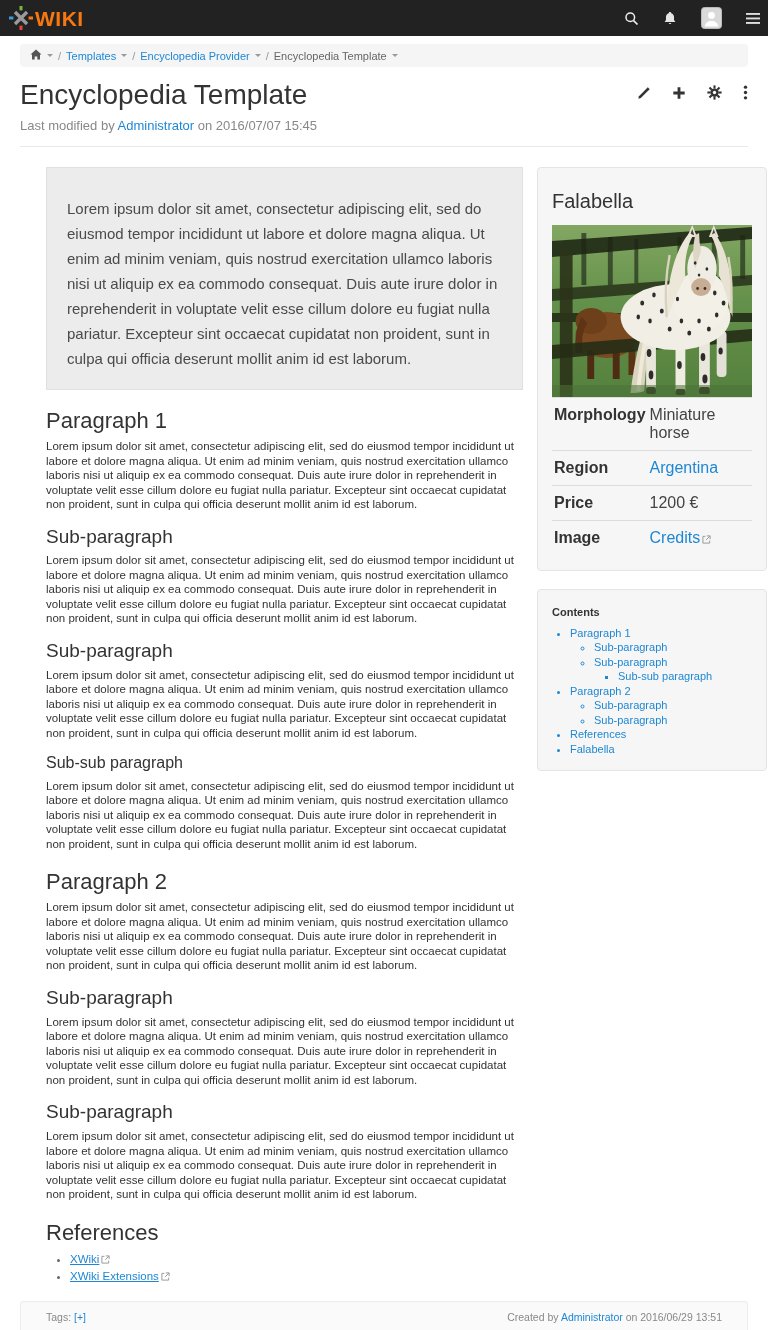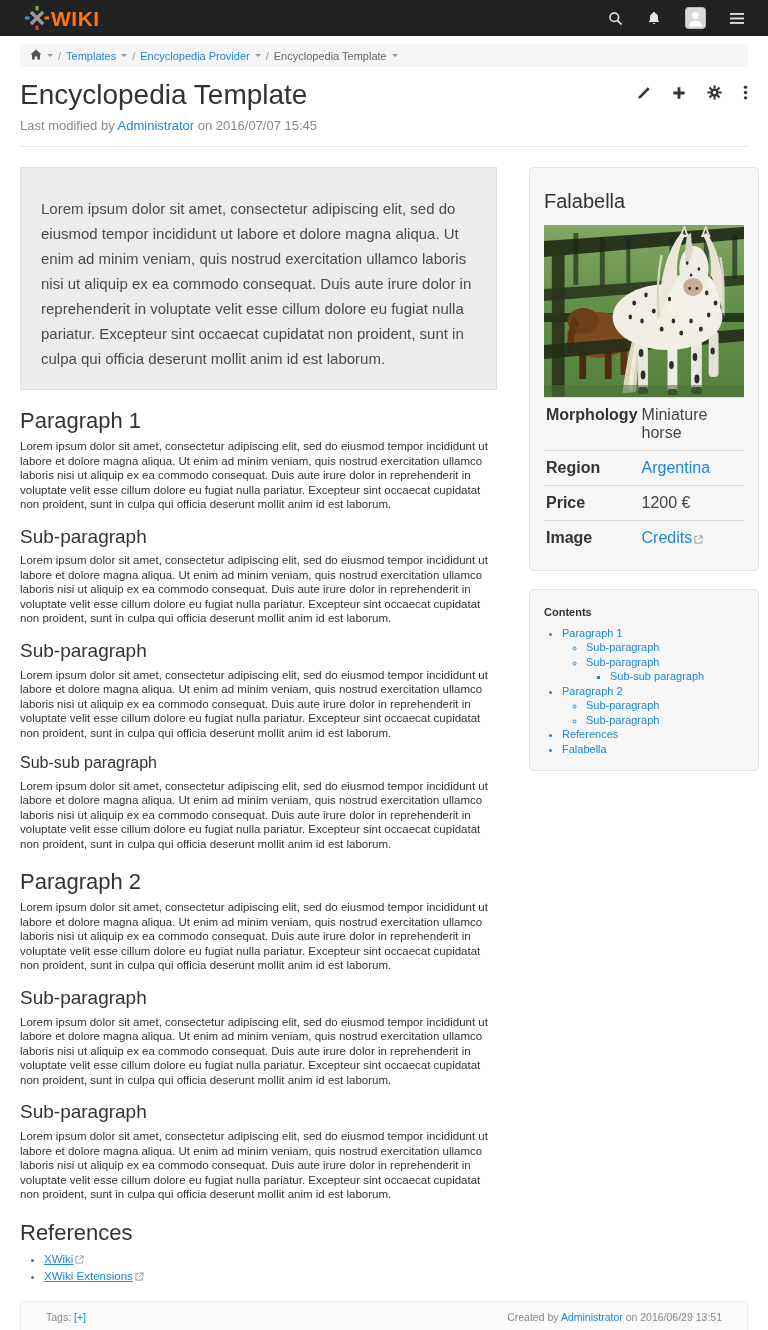--- a/index.html
+++ b/index.html
@@ -7,21 +7,21 @@
   body {
     width:768px; height:1330px;
     font-family:"Liberation Sans", sans-serif;
     background:#fff; color:#333;
     display:flex; flex-direction:column;
     overflow:hidden;
   }
   a { text-decoration:none; }
 
   
-  .navbar { height:36px; background:#222; display:flex; align-items:center; padding:0 24px; flex:0 0 auto; }
+  .navbar { height:36px; background:#222; display:flex; align-items:center; padding:0 8px; flex:0 0 auto; }
   .logo { display:flex; align-items:center; }
   .logo-x { margin-right:1px; }
   .logo-brand { color:#f8770f; font-size:21px; font-weight:bold; letter-spacing:.5px; line-height:1; }
   .nav-icons { margin-left:auto; display:flex; align-items:center; gap:24px; }
   .nav-btn { display:flex; align-items:center; justify-content:center; cursor:pointer; }
 
   
   .content { width:728px; margin:0 auto; flex:1 1 auto; }
 
   
@@ -35,21 +35,21 @@
   
   .title-row { display:flex; align-items:flex-start; margin-top:13px; }
   h1.page-title { font-size:28px; font-weight:400; color:#333; margin:0; line-height:1.1; }
   .title-actions { margin-left:auto; display:flex; gap:21px; padding-top:5px; }
   .action-btn { cursor:pointer; display:flex; align-items:center; }
   .byline { font-size:13px; color:#888; margin-top:7px; }
   .byline a { color:#1e87d5; }
   .divider { border:0; border-top:1px solid #e8e8e8; margin:13px 0 0; }
 
   
-  .columns { display:flex; gap:32px; margin-top:20px; }
+  .columns { display:flex; gap:14px; margin-top:20px;margin-left:26px; }
   .main-col { width:477px; flex:0 0 auto; }
   .side-col { width:230px; flex:0 0 auto; }
 
   
   .abstract { background:#ececec; border:1px solid #e0e0e0; padding:28px 20px 18px;
     font-size:15px; line-height:25px; color:#4a4a4a; }
 
   
   h2.sec { font-size:22px; font-weight:400; margin:18px 0 6px; color:#333; line-height:1.15; }
   h3.sec { font-size:19px; font-weight:400; margin:14px 0 6px; color:#333; line-height:1.15; }

